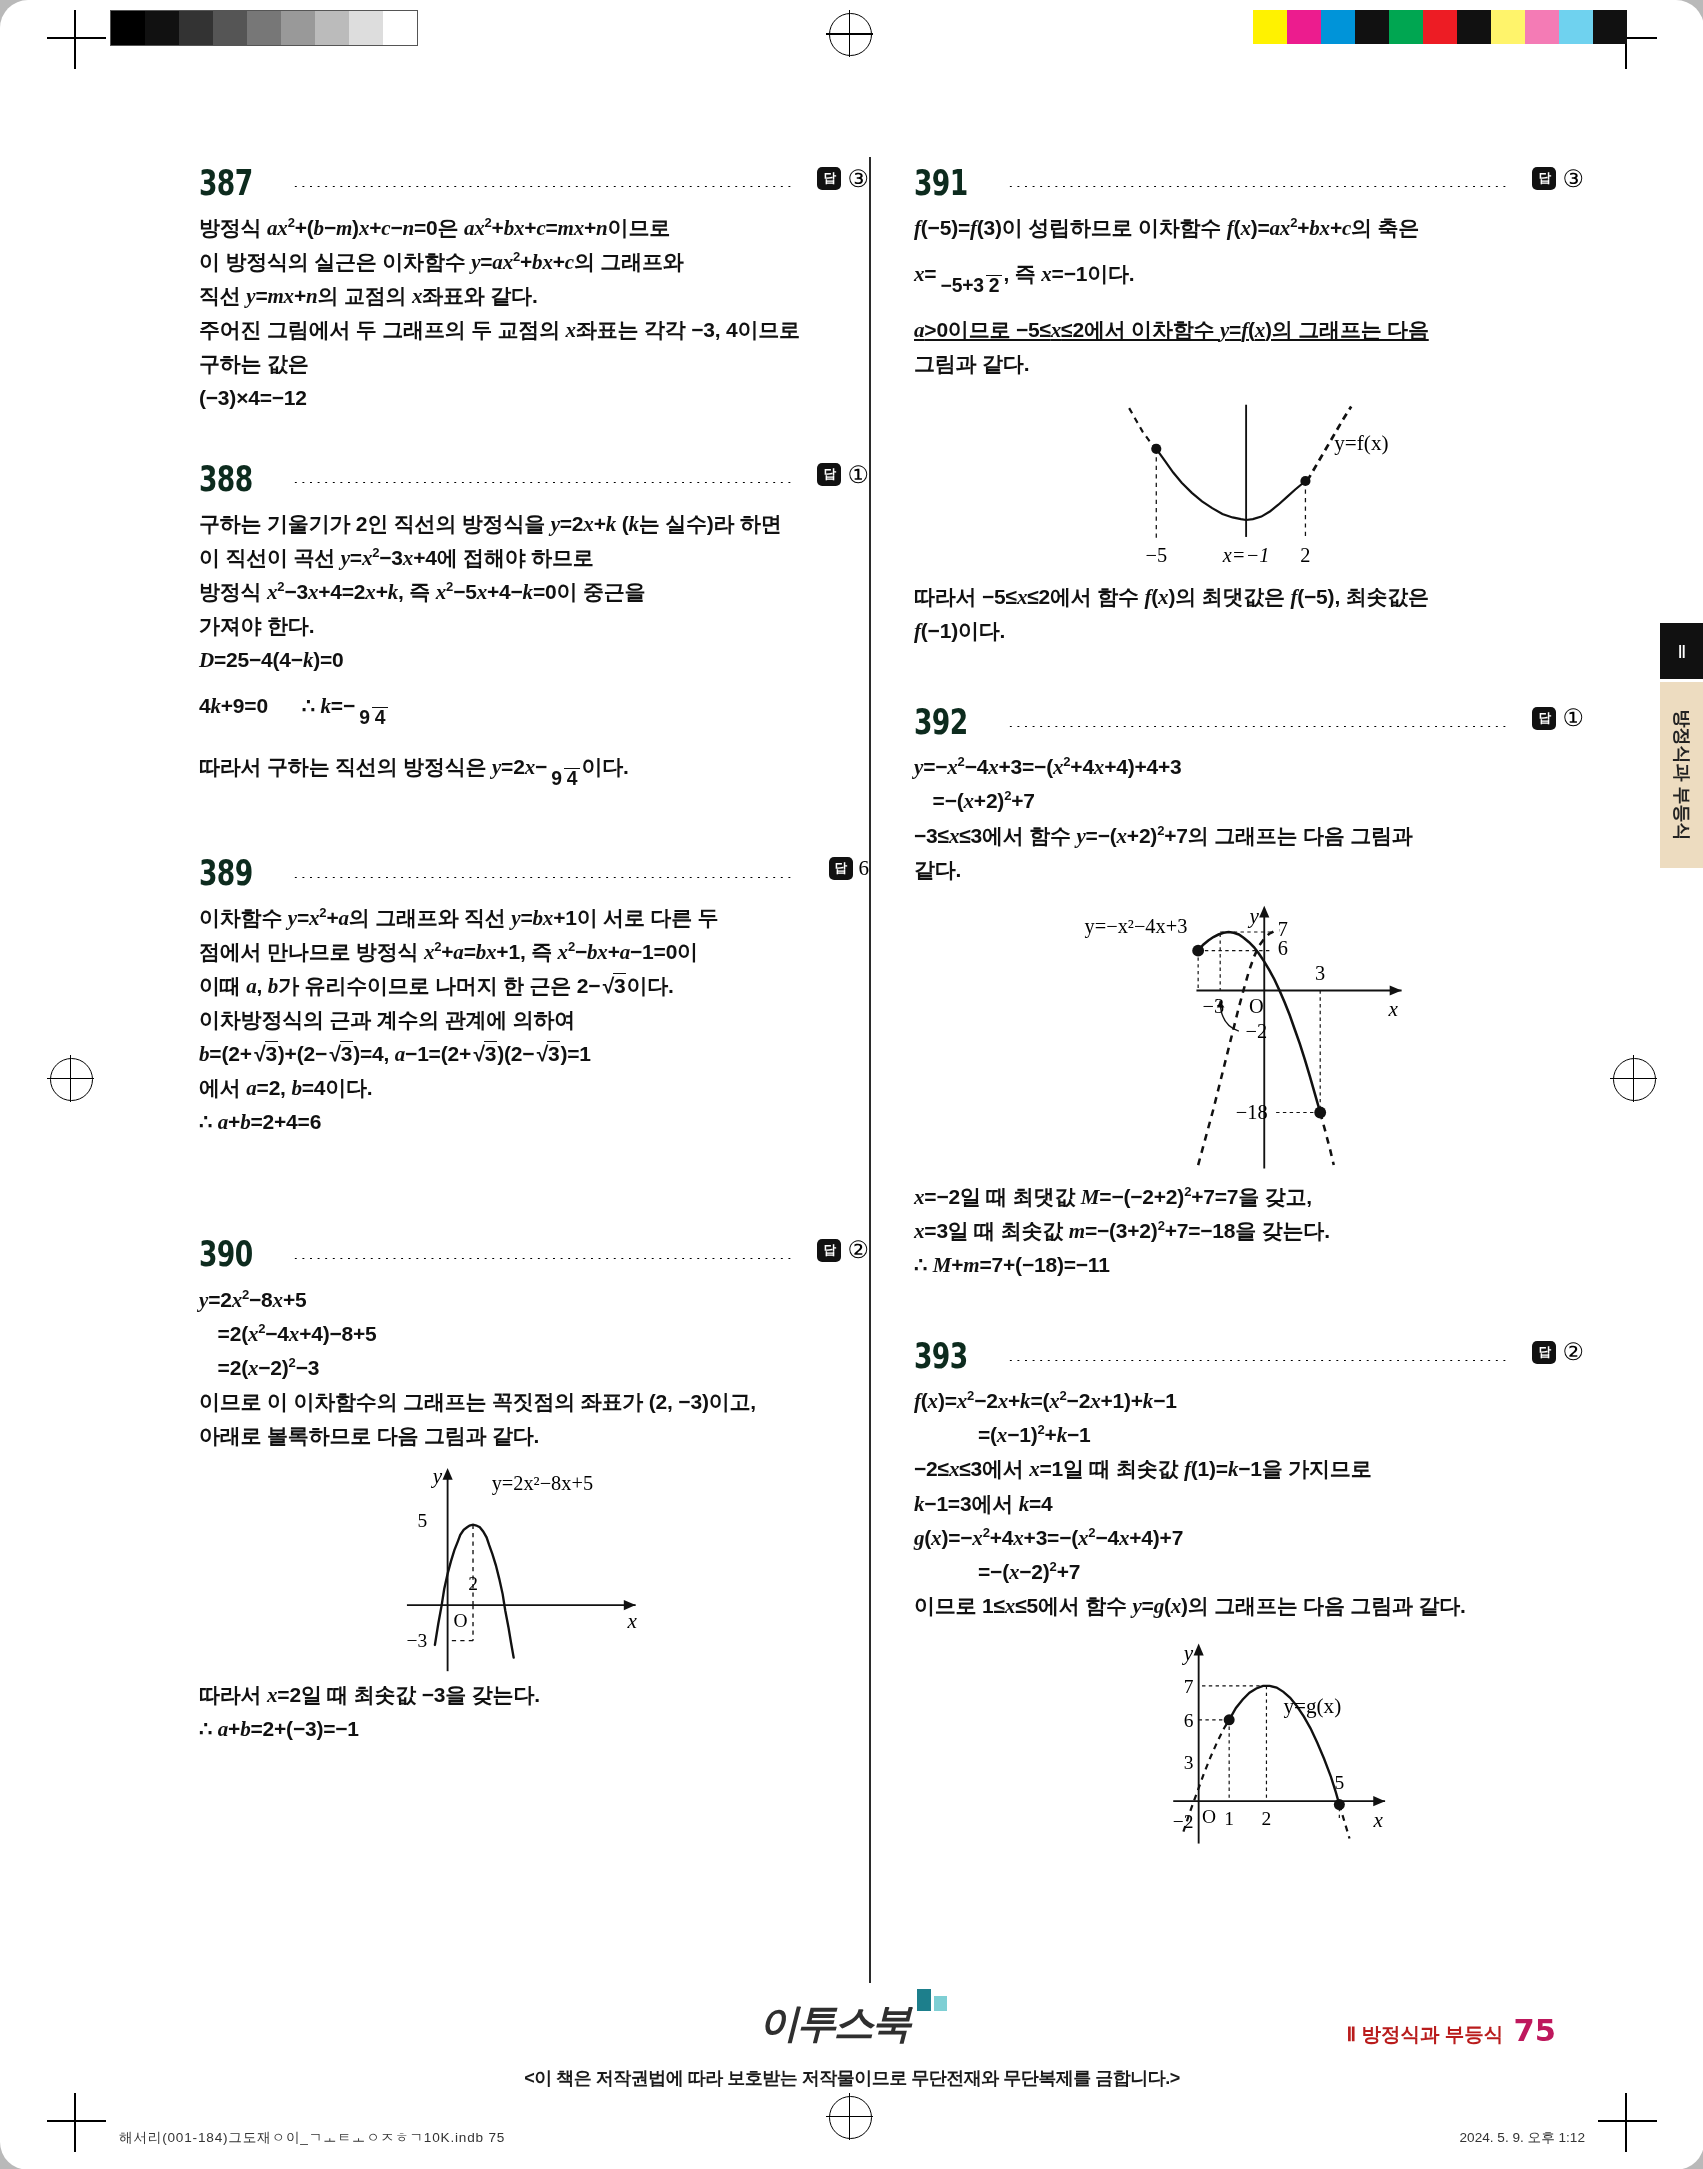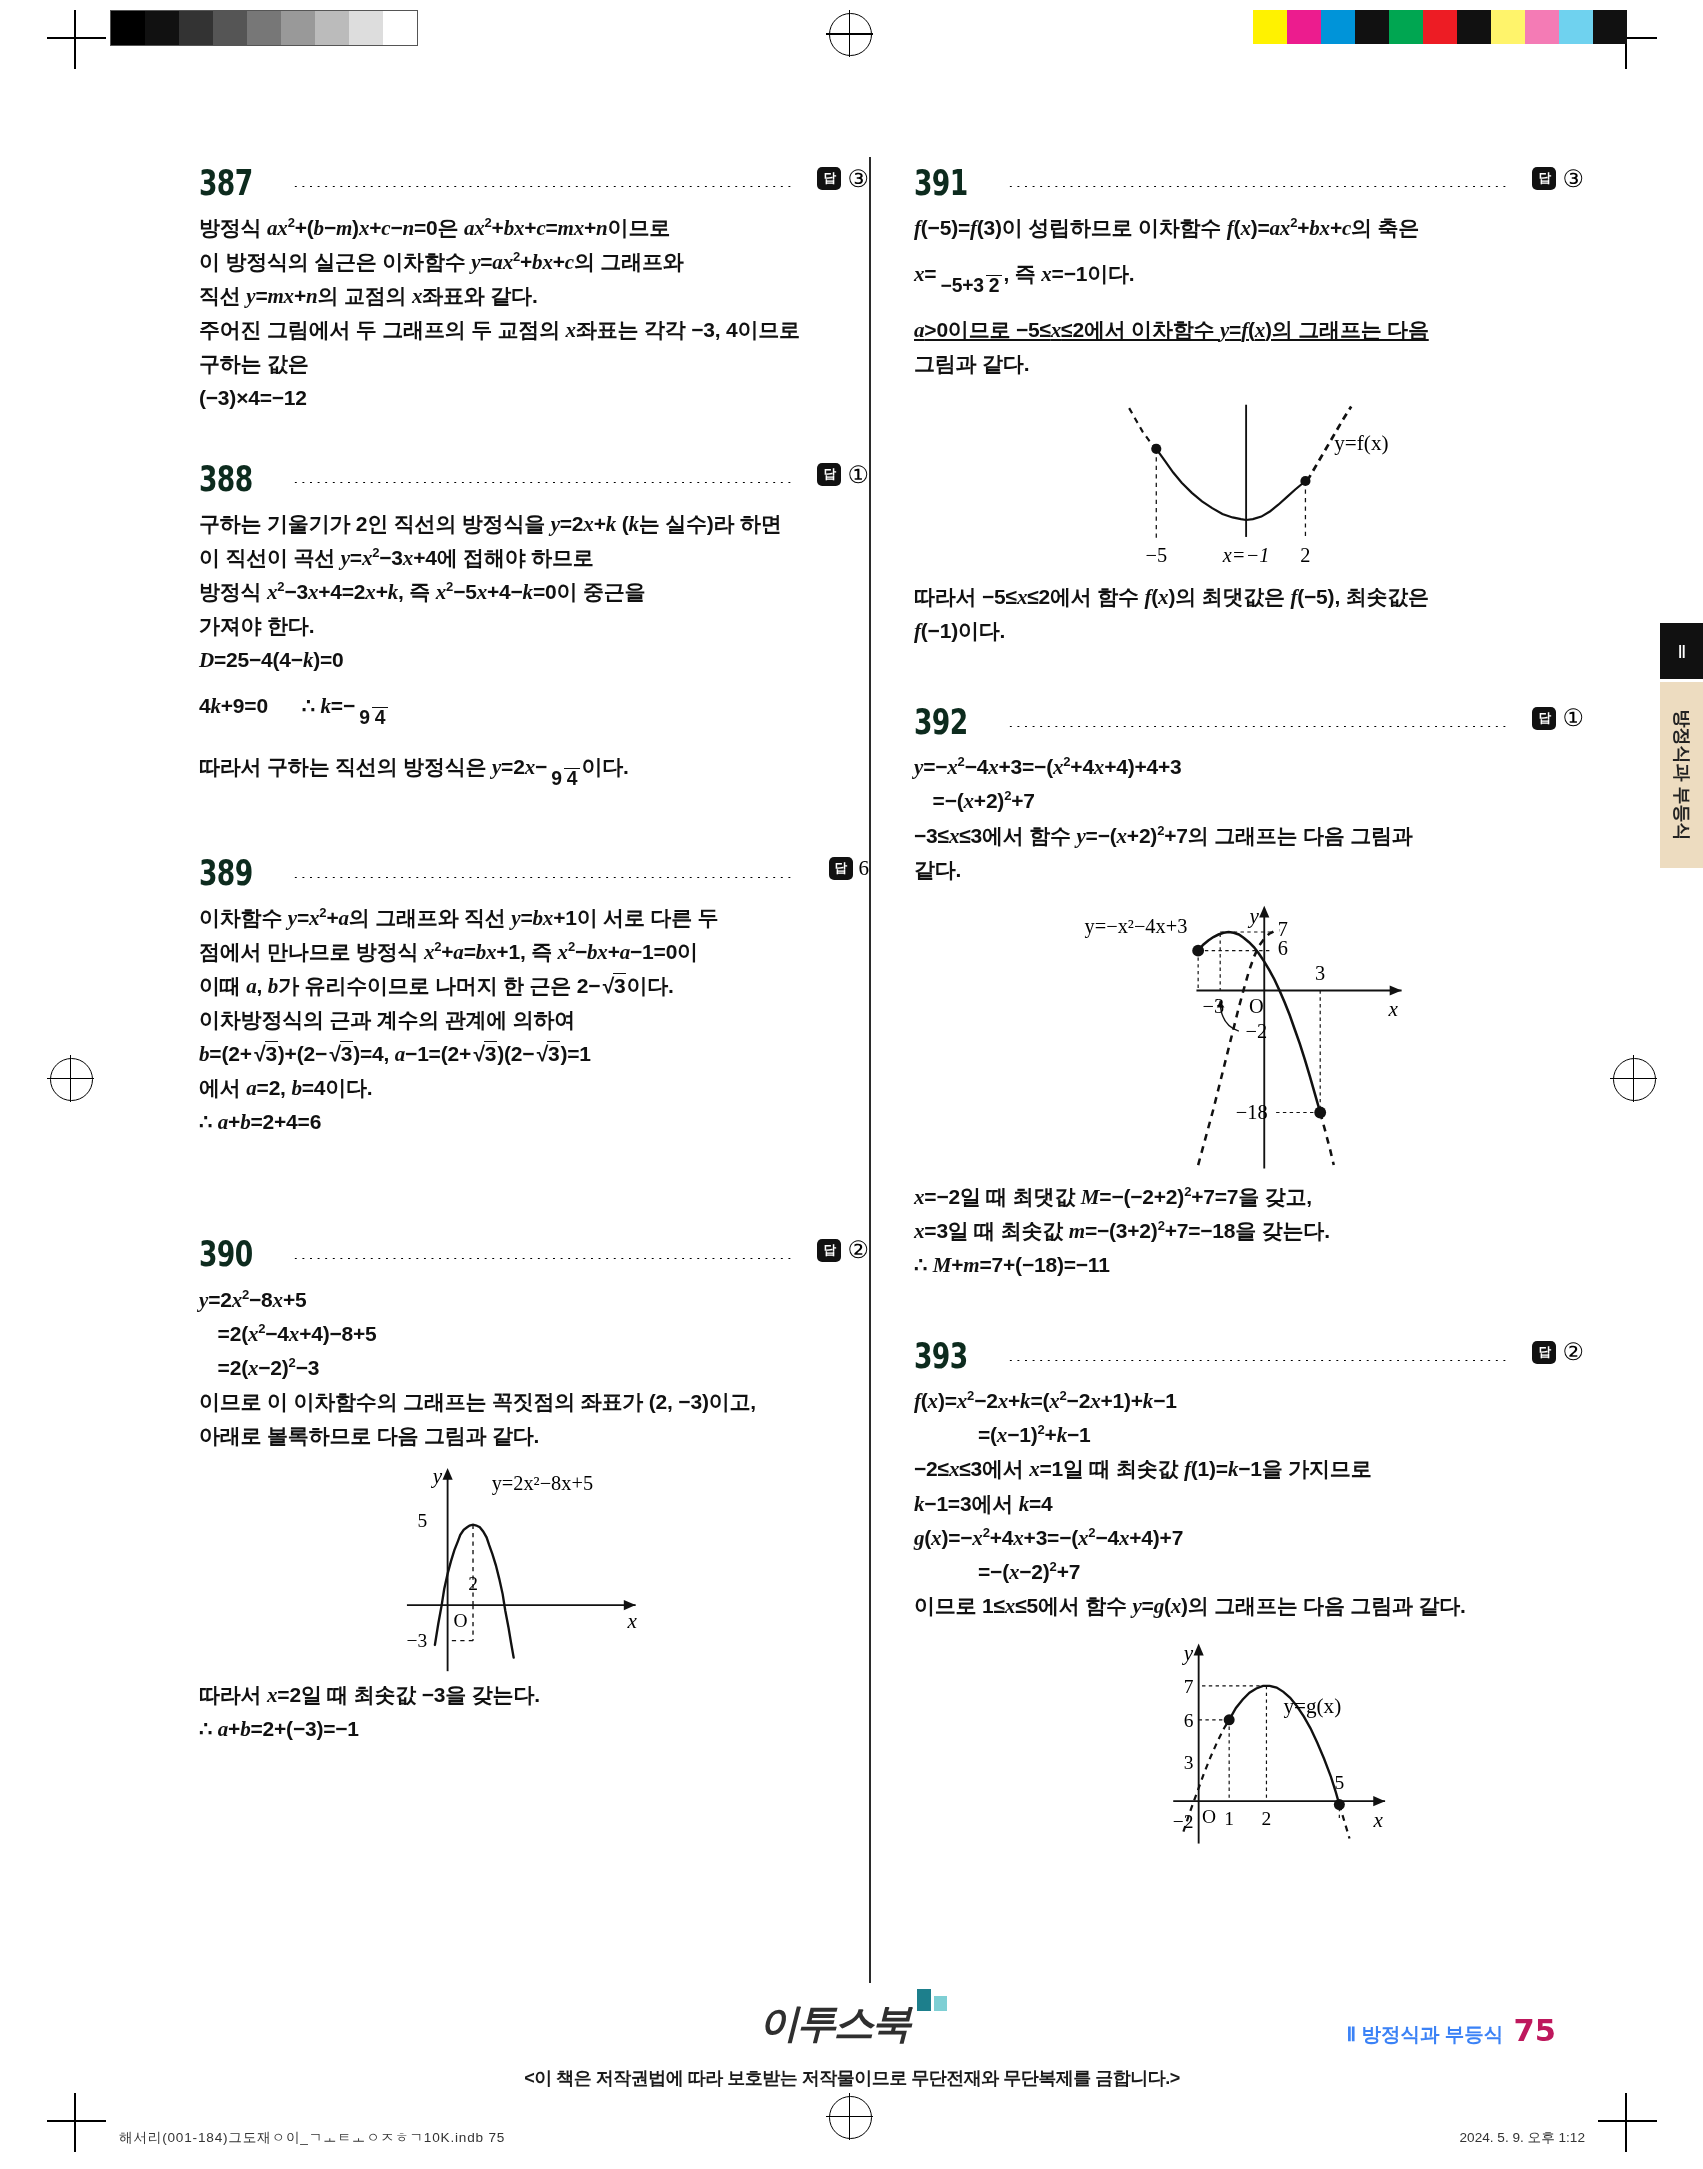--- a/index.html
+++ b/index.html
@@ -1,17 +1,17 @@
 <!DOCTYPE html>
 <html style="font-size:13.6px"><head>
 <meta charset="utf-8">
 <style>
   html,body{margin:0;padding:0;background:#b9b9b9;}
   body{font-family:"Liberation Serif",serif;}
-  .page{position:relative;width:1704px;height:2170px;background:#ffffff;overflow:hidden;}
+  .page{position:relative;width:1704px;height:2170px;background:#ffffff;overflow:hidden;border-radius:28px;}
 
   
   .crop{position:absolute;}
   .crop .h{position:absolute;background:#000;height:1.7px;}
   .crop .v{position:absolute;background:#000;width:1.7px;}
 
   .greyramp{position:absolute;display:flex;border:0.8px solid #555;}
   .greyramp div{width:34px;height:34px;}
   .colorbar{position:absolute;display:flex;}
   .colorbar div{width:34px;height:34px;}
@@ -80,21 +80,21 @@
   
   .logo{position:absolute;left:759px;top:1987px;width:195px;height:61px;}
   .logo .lt{position:absolute;left:0;top:8.5px;font-family:"Liberation Sans",sans-serif;
             font-weight:800;font-size:40px;color:#2f2f2f;letter-spacing:-2.5px;font-style:italic;}
   .logo .sq1{position:absolute;left:158px;top:1.7px;width:14.4px;height:22px;background:#1d7f8c;}
   .logo .sq2{position:absolute;left:175px;top:8.5px;width:12.7px;height:15.3px;background:#7ecfd4;}
   .copyright{position:absolute;left:0;right:0;top:2066px;text-align:center;
              font-family:"Liberation Sans",sans-serif;font-weight:700;
              font-size:18px;color:#1a1a1a;letter-spacing:-0.5px;}
   .pagefoot{position:absolute;right:148px;top:2013px;display:flex;align-items:baseline;gap:10.2px;}
-  .pagefoot .chap{font-family:"Liberation Sans",sans-serif;font-weight:700;font-size:19.5px;color:#3b82f6;}
+  .pagefoot .chap{font-family:"Liberation Sans",sans-serif;font-weight:700;font-size:19.5px;color:#b91c1c;}
   .pagefoot .pno{font-family:"DejaVu Sans",sans-serif;font-weight:bold;font-size:30.5px;color:#be185d;}
 
   .runfootL{position:absolute;left:119px;top:2129px;font-family:"Liberation Sans",sans-serif;
             font-size:13.6px;color:#333;letter-spacing:0.8px;}
   .runfootR{position:absolute;right:119px;top:2129px;font-family:"Liberation Sans",sans-serif;
             font-size:13.6px;color:#333;}
 
   svg text{font-family:"Liberation Serif",serif;}
 </style>
 </head>

